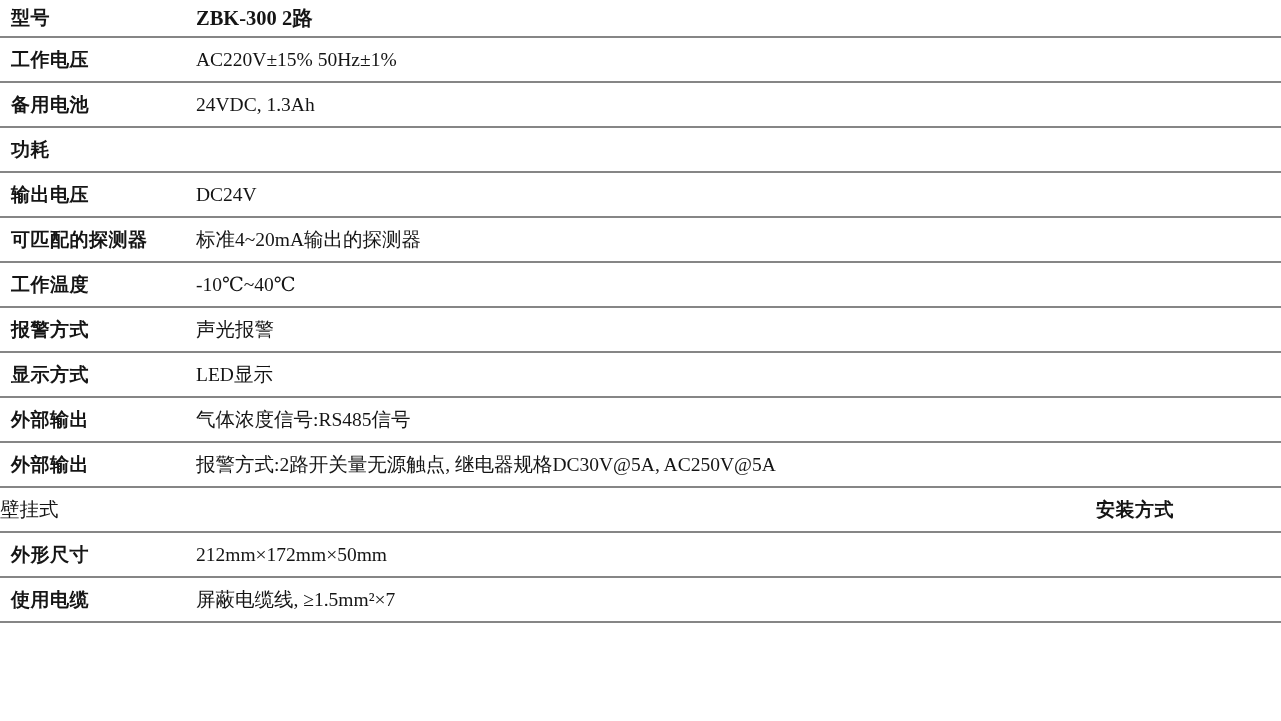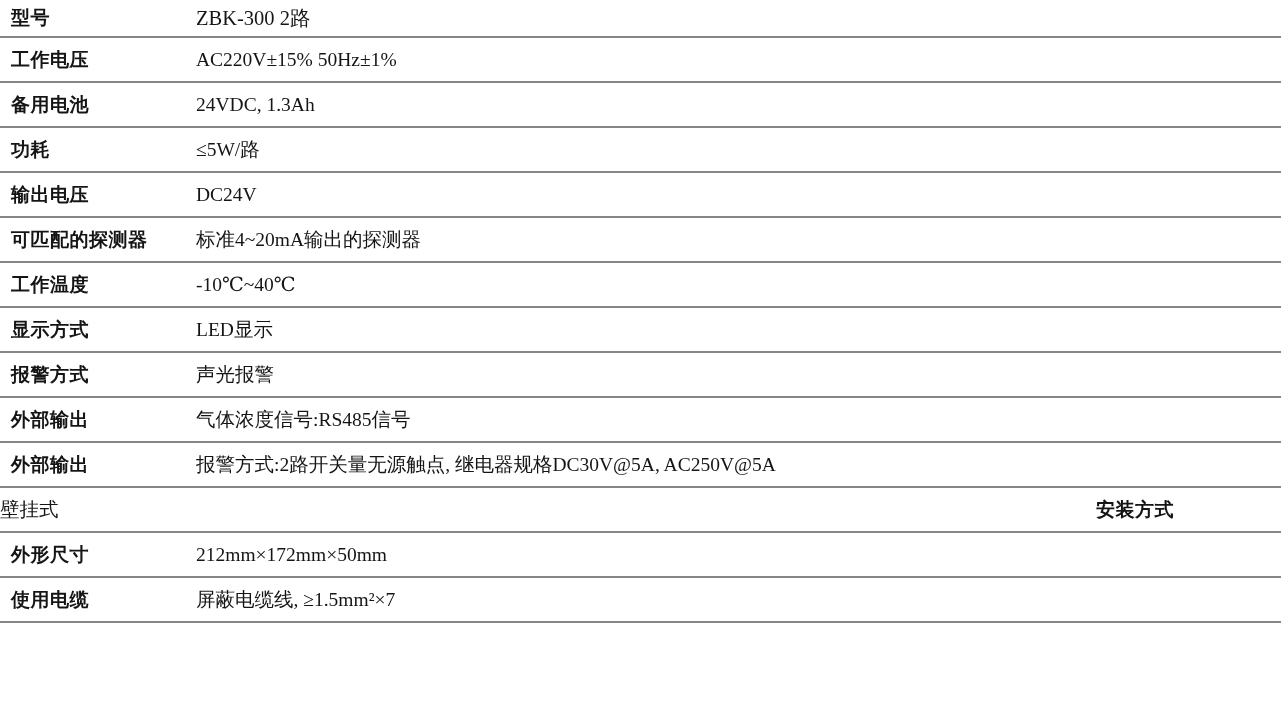--- a/index.html
+++ b/index.html
@@ -41,21 +41,21 @@
     font-weight: bold;
     letter-spacing: 0.5px;
   }
   .cell.value {
     flex: 1;
     font-size: 19.5px;
     font-weight: normal;
   }
   .spec-row.first .cell.value {
     font-size: 20.5px;
-    font-weight: normal;
+    font-weight: bold;
   }
 </style>
 </head>
 <body>
 
 <div class="page">
   <div class="spec-table" style="--rule-color: #868686;">
 
   <div class="spec-row first">
         <div class="cell label">型号</div>
@@ -64,41 +64,40 @@
       <div class="spec-row">
         <div class="cell label">工作电压</div>
         <div class="cell value">AC220V±15% 50Hz±1%</div>
       </div>
       <div class="spec-row">
         <div class="cell label">备用电池</div>
         <div class="cell value">24VDC, 1.3Ah</div>
       </div>
       <div class="spec-row">
         <div class="cell label">功耗</div>
-        <div class="cell value">≤5W/路</div>
       </div>
       <div class="spec-row">
         <div class="cell label">输出电压</div>
         <div class="cell value">DC24V</div>
       </div>
       <div class="spec-row">
         <div class="cell label">可匹配的探测器</div>
         <div class="cell value">标准4~20mA输出的探测器</div>
       </div>
       <div class="spec-row">
         <div class="cell label">工作温度</div>
         <div class="cell value">-10℃~40℃</div>
       </div>
       <div class="spec-row">
+        <div class="cell label">报警方式</div>
+        <div class="cell value">声光报警</div>
+      </div>
+      <div class="spec-row">
         <div class="cell label">显示方式</div>
         <div class="cell value">LED显示</div>
-      </div>
-      <div class="spec-row">
-        <div class="cell label">报警方式</div>
-        <div class="cell value">声光报警</div>
       </div>
       <div class="spec-row">
         <div class="cell label">外部输出</div>
         <div class="cell value">气体浓度信号:RS485信号</div>
       </div>
       <div class="spec-row">
         <div class="cell label">外部输出</div>
         <div class="cell value">报警方式:2路开关量无源触点, 继电器规格DC30V@5A, AC250V@5A</div>
       </div>
       <div class="spec-row">

